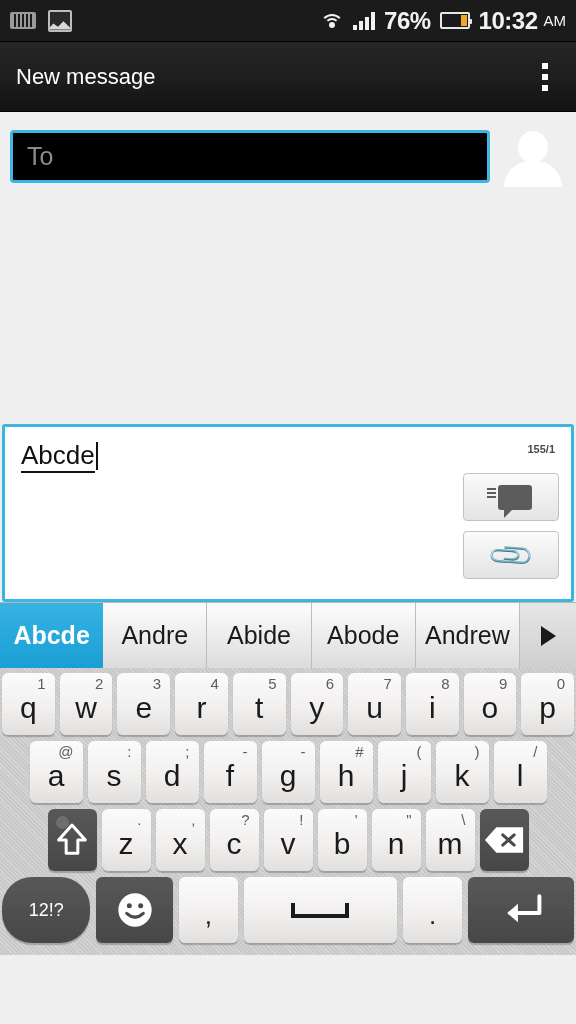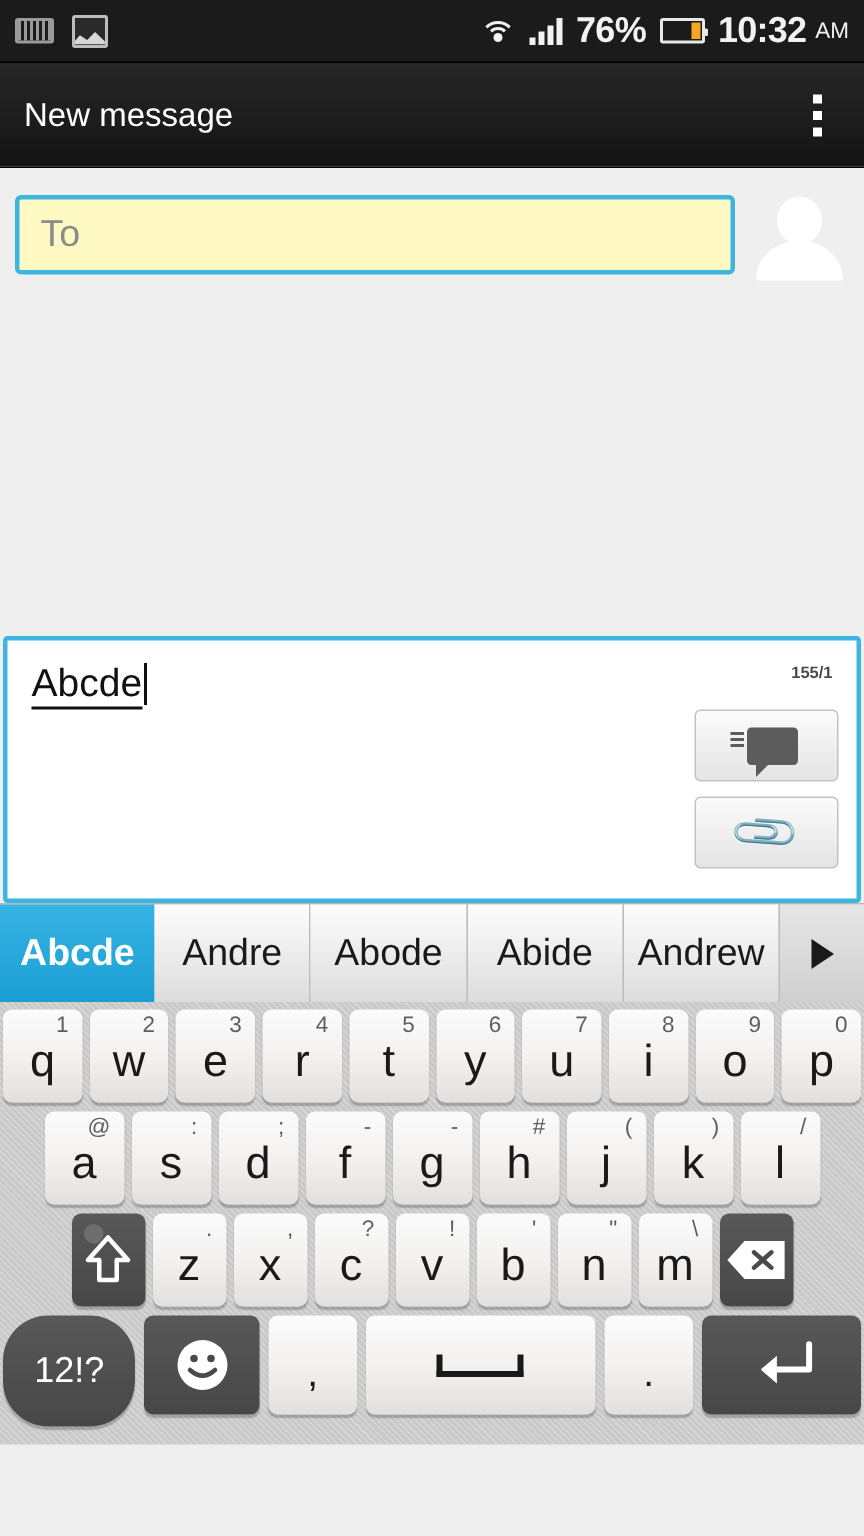--- a/index.html
+++ b/index.html
@@ -66,21 +66,21 @@
   .overflow { margin-left: auto; display: flex; flex-direction: column; gap: 5px;
      padding: 10px 12px; }
   .overflow span { width: 6px; height: 6px; background: #fff; display: block; }
 
   
   .recipient {
     display: flex; align-items: center; gap: 10px;
     padding: 13px 10px 10px 10px; background: #efefef;
   }
   .to-field {
-    flex: 1; height: 53px; background: #fef9c3;
+    flex: 1; height: 53px; background: #000000;
     border: 3px solid #3db5e0; border-radius: 4px;
     display: flex; align-items: center; padding: 0 14px;
   }
   .to-placeholder { color: #8b8b8b; font-size: 25px; }
   .avatar { width: 66px; height: 62px; position: relative; flex: none; }
   .avatar .head { position: absolute; width: 30px; height: 32px; border-radius: 50%;
      background: #fff; left: 18px; top: 6px; }
   .avatar .body { position: absolute; width: 58px; height: 26px; left: 4px; top: 36px;
      background: #fff; border-radius: 30px 30px 0 0; }
 
@@ -151,21 +151,21 @@
   .key .lbl { margin-top: 8px; }
   .key.dark {
     background: linear-gradient(to bottom, #585858, #474747);
     color: #fff;
   }
   .shift { width: 88px; height: 62px; position: relative; }
   .shift .dot { position: absolute; left: 8px; top: 7px; width: 13px; height: 13px;
      border-radius: 50%; background: #6e6e6e; }
   .bksp { width: 88px; }
   .krow4 { gap: 6px; }
-  .k-sym { width: 90px; height: 74px; font-size: 24px; border-radius: 30px; }
+  .k-sym { width: 90px; height: 66px; font-size: 18px; border-radius: 30px; }
   .k-emoji { width: 78px; height: 66px; font-size: 32px; }
   .k-comma { width: 60px; height: 66px; }
   .k-space { width: 156px; height: 66px; }
   .k-period { width: 60px; height: 66px; }
   .k-enter { width: 108px; height: 66px; }
   .k-comma .lbl, .k-period .lbl { margin-top: 10px; font-size: 26px; }
   .space-glyph { width: 58px; height: 15px; border: 4px solid #1a1a1a;
      border-top: none; }
 </style>
 </head>
@@ -229,22 +229,22 @@
       </div>
       <div class="sbtn">
         <span class="clip">📎</span>
       </div>
     </div>
   </div>
 
   <div class="suggest">
     <div class="sg active">Abcde</div>
     <div class="sg">Andre</div>
+    <div class="sg">Abide</div>
     <div class="sg">Abode</div>
-    <div class="sg">Abide</div>
     <div class="sg">Andrew</div>
     <div class="sg-arrow"></div>
   </div>
 
   <div class="keyboard">
 
     <div class="krow krow1">
       <div class="key">
           <span class="alt">1</span>
           <span class="lbl">q</span>

